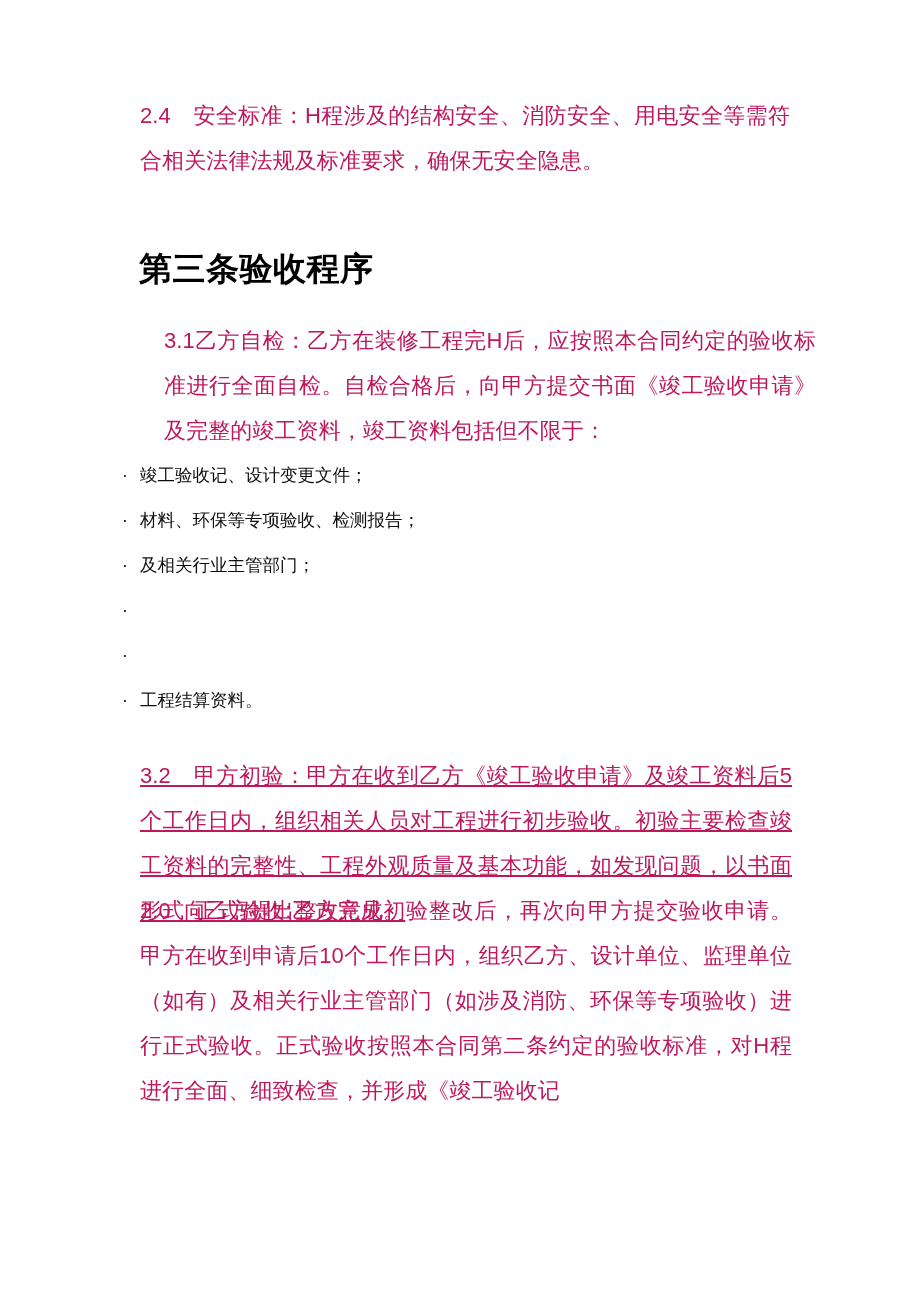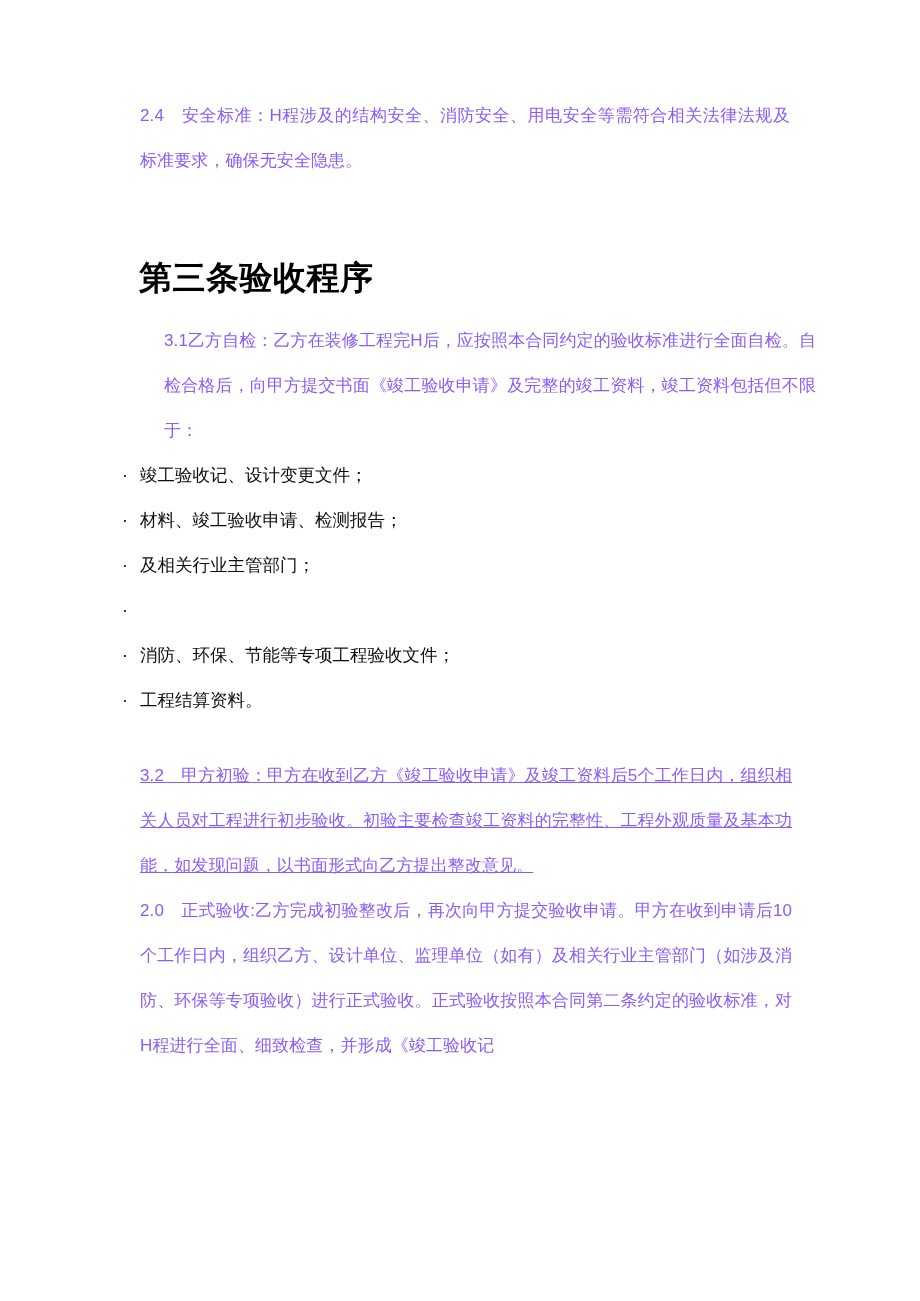--- a/index.html
+++ b/index.html
@@ -24,43 +24,43 @@
   }
   .content {
     position: absolute;
     left: 0;
     top: 0;
     width: 920px;
   }
 
   
   .para {
-    font-size: 17px;
+    font-size: 22px;
     line-height: 45px;
-    color: #8b5cf6;
+    color: #be185d;
     margin: 0;
     padding: 0;
     text-align: justify;
     text-justify: inter-ideograph;
     letter-spacing: 0.1px;
   }
 
   
   .block-24 {
     position: absolute;
     left: 140px;
     top: 93px;
     width: 650px;
   }
 
   
   .heading {
     position: absolute;
     left: 139px;
-    top: 228px;
+    top: 219px;
     width: 700px;
     font-size: 33px;
     line-height: 46px;
     font-weight: bold;
     color: #000000;
     letter-spacing: 0.5px;
     white-space: nowrap;
   }
 
   
@@ -131,32 +131,31 @@
 
     <p class="para block-31">3.1乙方自检：乙方在装修工程完H后，应按照本合同约定的验收标准进行全面自检。自检合格后，向甲方提交书面《竣工验收申请》及完整的竣工资料，竣工资料包括但不限于：</p>
 
     <ul class="bullet-list">
       <li class="bullet-item">
         <span class="bullet-dot">·</span>
         <span>竣工验收记、设计变更文件；</span>
       </li>
       <li class="bullet-item">
         <span class="bullet-dot">·</span>
-        <span>材料、竣工验收申请、检测报告；</span>
+        <span>材料、环保等专项验收、检测报告；</span>
       </li>
       <li class="bullet-item">
         <span class="bullet-dot">·</span>
         <span>及相关行业主管部门；</span>
       </li>
       <li class="bullet-item">
         <span class="bullet-dot">·</span>
       </li>
       <li class="bullet-item">
         <span class="bullet-dot">·</span>
-        <span>消防、环保、节能等专项工程验收文件；</span>
       </li>
       <li class="bullet-item">
         <span class="bullet-dot">·</span>
         <span>工程结算资料。</span>
       </li>
     </ul>
 
     <p class="para block-32">3.2　甲方初验：甲方在收到乙方《竣工验收申请》及竣工资料后5个工作日内，组织相关人员对工程进行初步验收。初验主要检查竣工资料的完整性、工程外观质量及基本功能，如发现问题，以书面形式向乙方提出整改意见。</p>
 
     <p class="para block-33">2.0　正式验收:乙方完成初验整改后，再次向甲方提交验收申请。甲方在收到申请后10个工作日内，组织乙方、设计单位、监理单位（如有）及相关行业主管部门（如涉及消防、环保等专项验收）进行正式验收。正式验收按照本合同第二条约定的验收标准，对H程进行全面、细致检查，并形成《竣工验收记</p>

